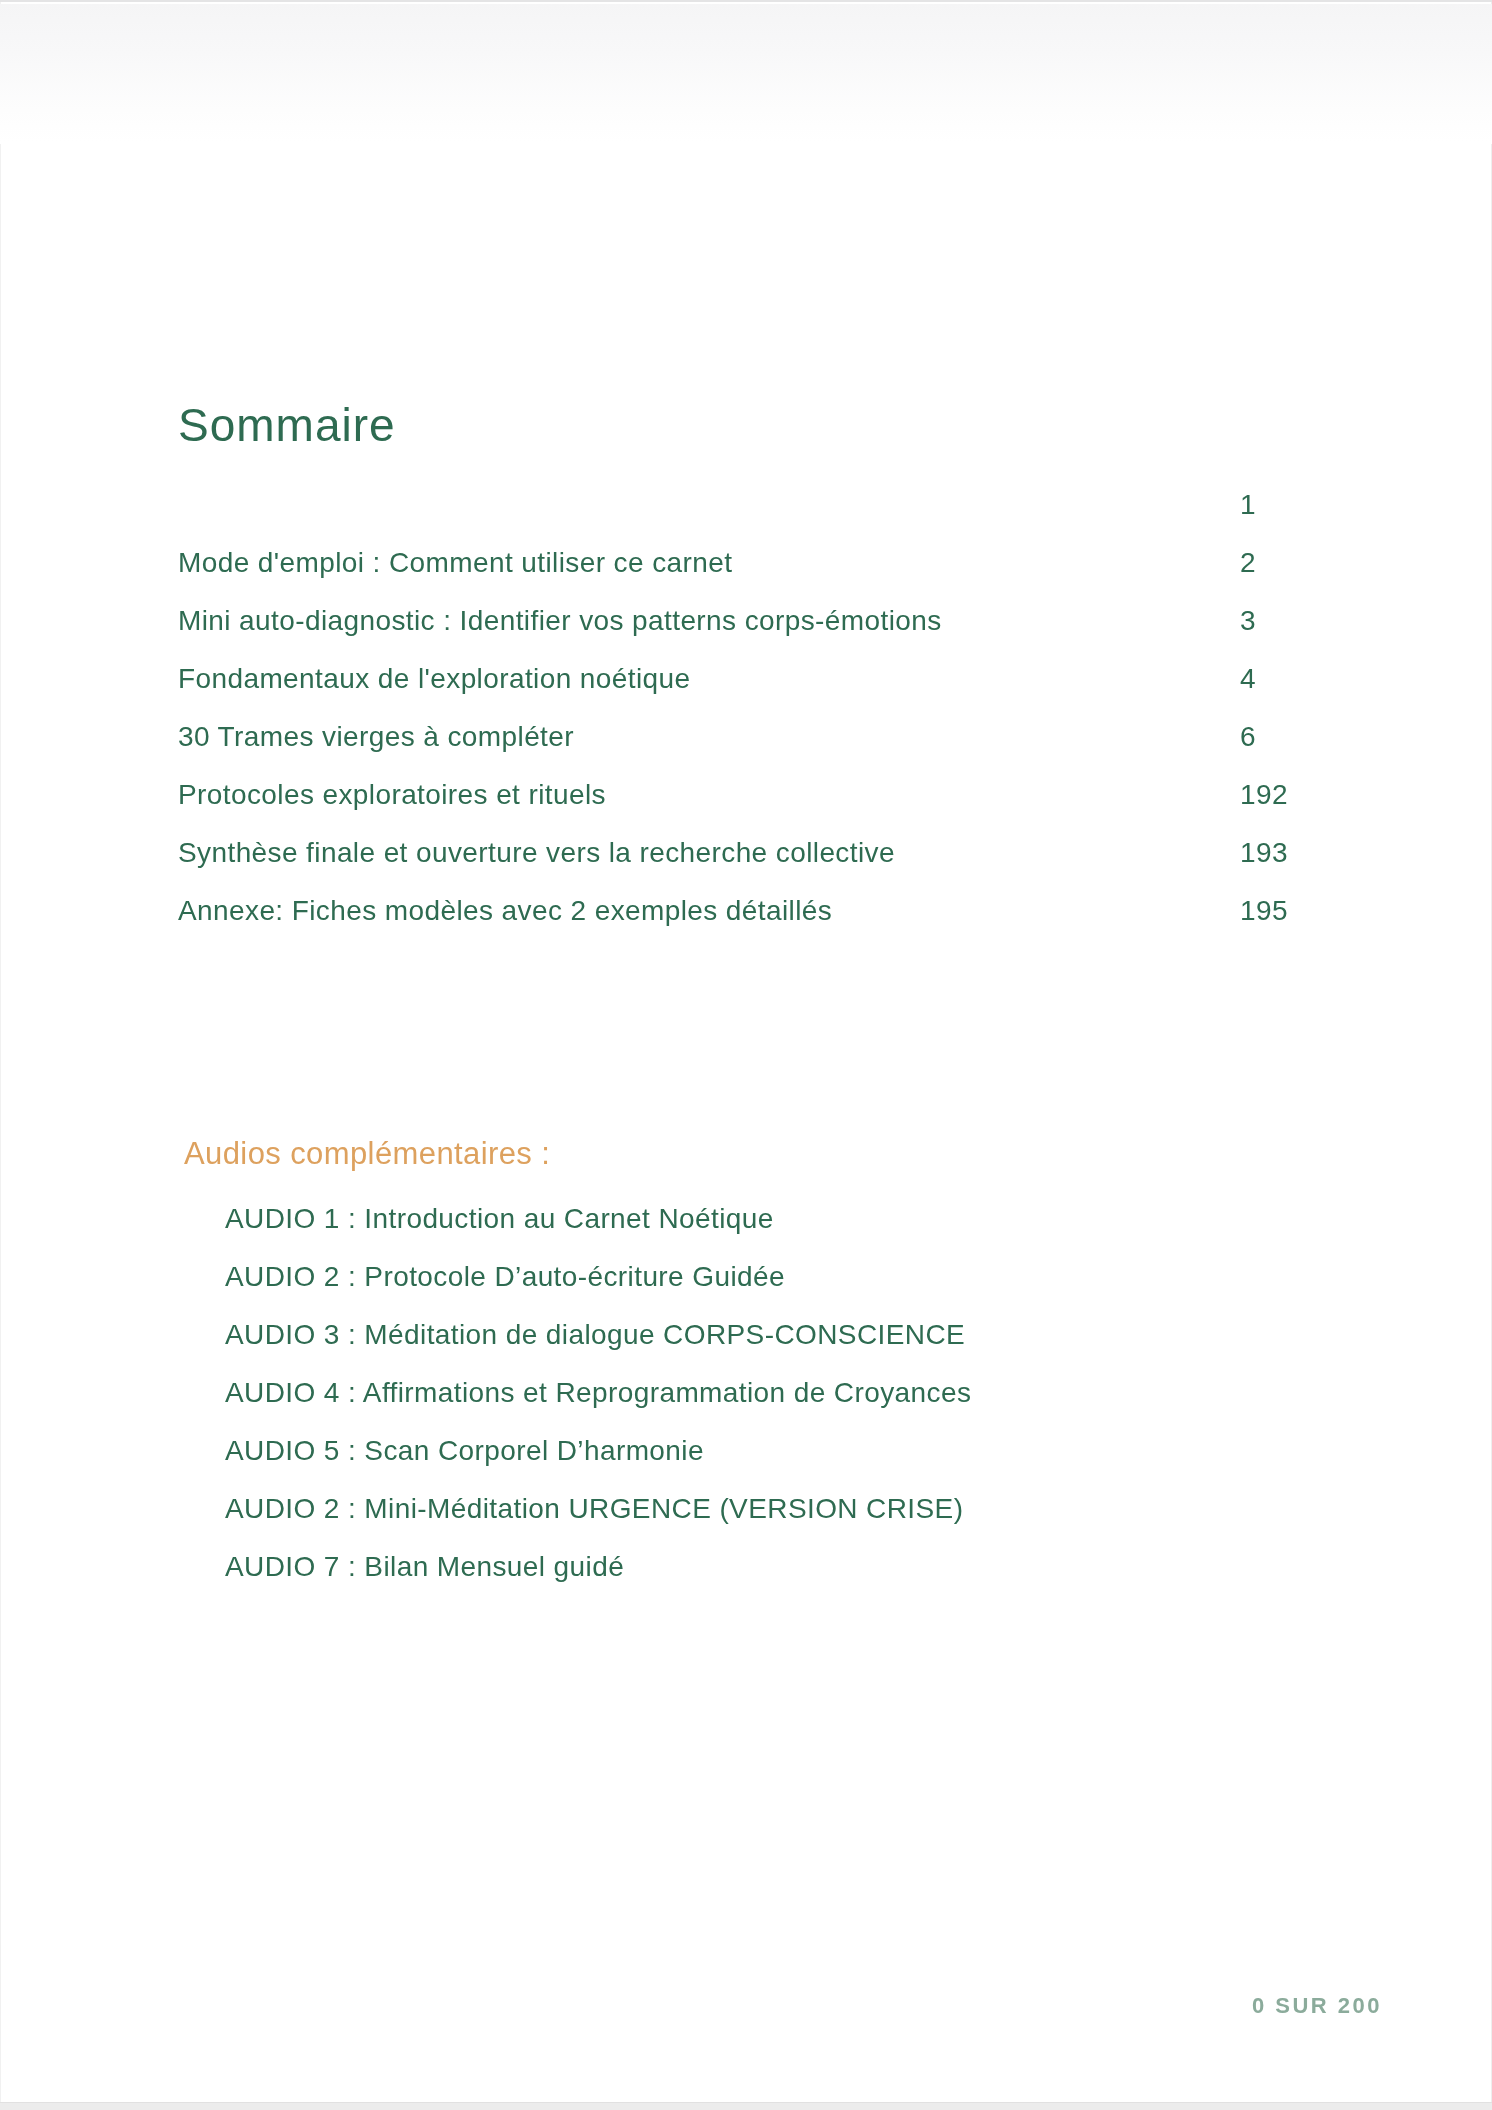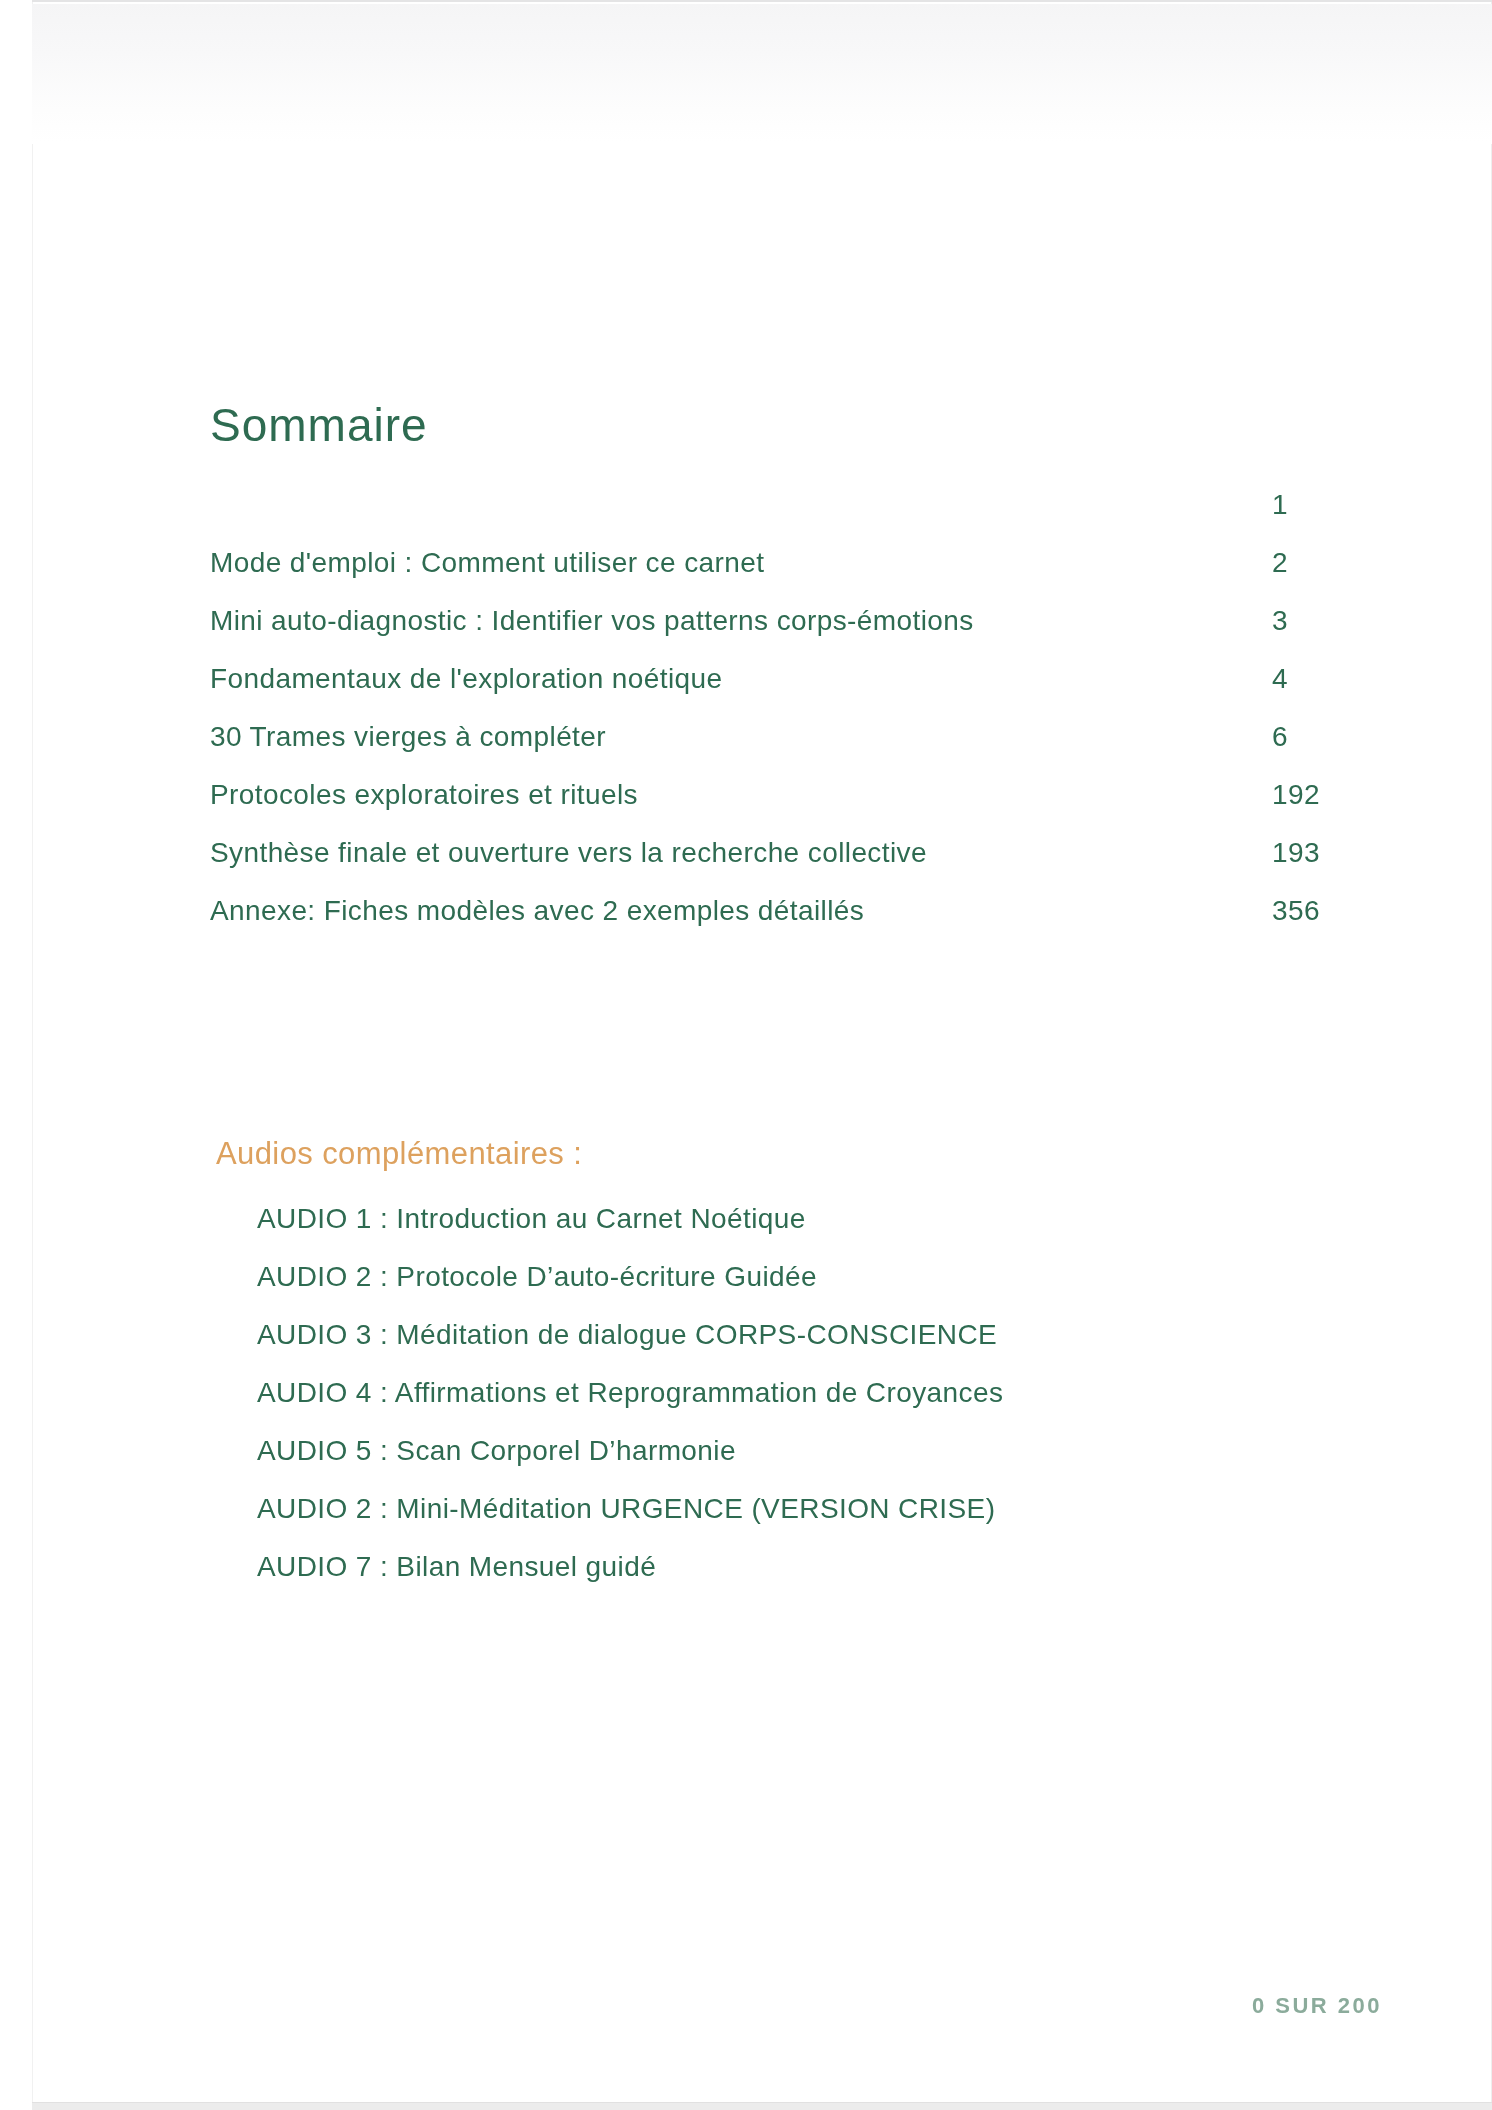--- a/index.html
+++ b/index.html
@@ -13,21 +13,20 @@
     background:#ffffff;
     font-family:"Liberation Sans", sans-serif;
     overflow:hidden;
     position:relative;
   }
   .page{
     position:absolute;inset:0;
     background:#ffffff;
     border-top:2px solid #e4e4e5;
     box-shadow: inset 1px 0 0 #f1f1f1, inset -1px 0 0 #eeeeee;
-    margin-left: 32px;
   }
   .top-wash{
     position:absolute;top:2px;left:0;right:0;height:140px;
     background:linear-gradient(180deg,#f5f5f6 0%,#f8f8f9 35%,#fdfdfd 75%,#ffffff 100%);
     pointer-events:none;
   }
   .title{
     position:absolute;left:178px;top:398px;margin:0;
     font-size:46px;font-weight:500;line-height:1.1;
     color:var(--green);letter-spacing:1px;
@@ -108,21 +107,21 @@
     <span class="toc-page">192</span>
   </div>
 
   <div class="toc-row">
     <span class="toc-label">Synthèse finale et ouverture vers la recherche collective</span>
     <span class="toc-page">193</span>
   </div>
 
   <div class="toc-row">
     <span class="toc-label">Annexe: Fiches modèles avec 2 exemples détaillés</span>
-    <span class="toc-page">356</span>
+    <span class="toc-page">195</span>
   </div>
 </div>
 
   <h2 class="audios-heading">Audios complémentaires :</h2>
 
   <div class="audio-list">
   <div class="audio-row">
     <span class="audio-label">AUDIO 1 : Introduction au Carnet Noétique</span>
   </div>
 

